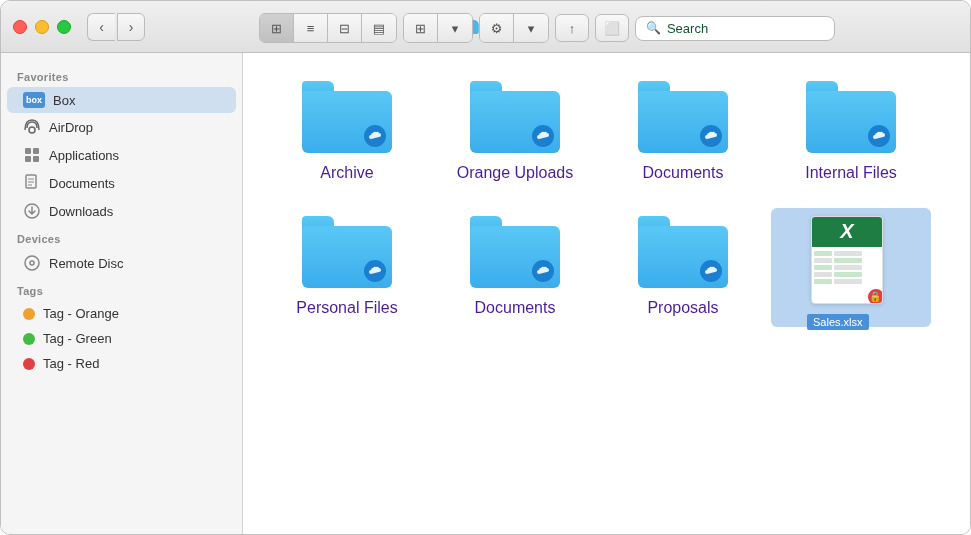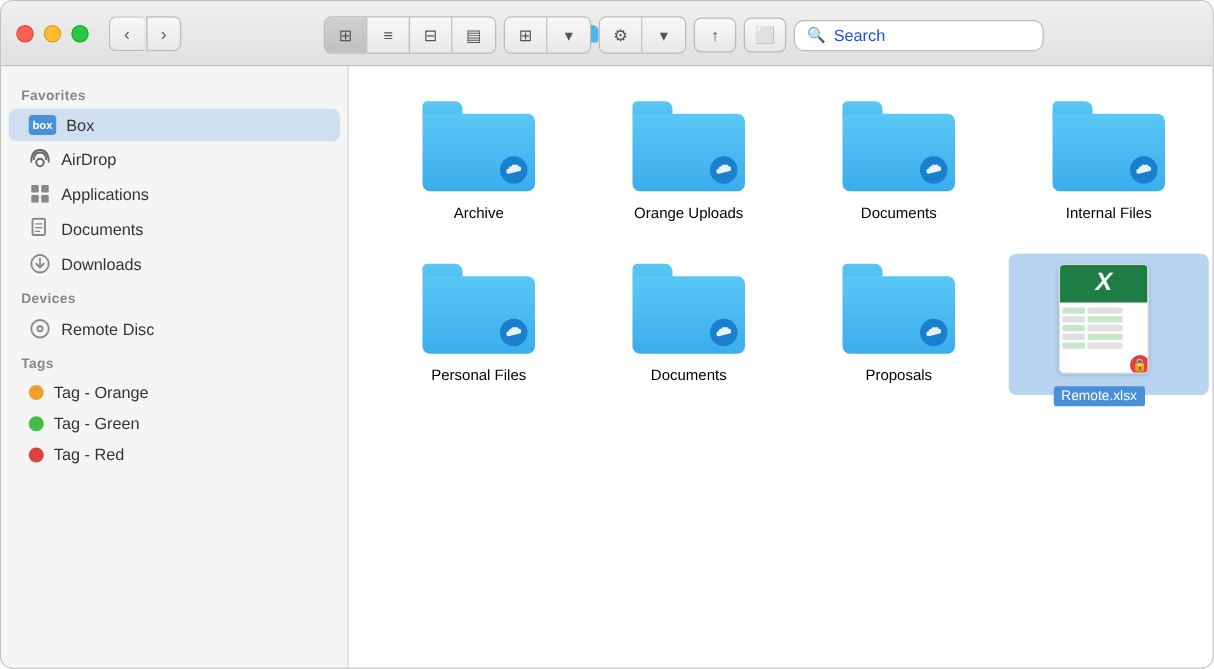--- a/index.html
+++ b/index.html
@@ -140,21 +140,21 @@
 
     
     .main-content {
       display: flex;
       flex: 1;
       overflow: hidden;
     }
 
     
     .sidebar {
-      width: 278px;
+      width: 242px;
       background: #f5f5f5;
       border-right: 1px solid #d0d0d0;
       overflow-y: auto;
       flex-shrink: 0;
       padding: 10px 0;
     }
     .sidebar-section-title {
       font-size: 11px;
       font-weight: 700;
       color: #888;
@@ -267,22 +267,22 @@
       height: 22px;
       background: #1a7fcf;
       border-radius: 50%;
       display: flex;
       align-items: center;
       justify-content: center;
       color: white;
       font-size: 11px;
     }
     .file-label {
-      font-size: 12px;
-      color: #000000;
+      font-size: 16px;
+      color: #4c1d95;
       text-align: left;
       line-height: 1.3;
     }
 
     
     .excel-wrap {
       position: relative;
       width: 90px;
       height: 76px;
     }
@@ -392,21 +392,21 @@
       <button class="toolbar-btn">▾</button>
     </div>
     <div class="toolbar-group">
       <button class="toolbar-btn">⚙</button>
       <button class="toolbar-btn">▾</button>
     </div>
     <button class="toolbar-btn-solo">↑</button>
     <button class="toolbar-btn-solo">⬜</button>
     <div class="search-bar">
       <span style="font-size:12px;color:#999;">🔍</span>
-      <span style="color:#1d4ed8;font-size:13px;">Search</span>
+      <span style="color:#14532d;font-size:13px;">Search</span>
     </div>
   </div>
 </div>
 
 <div class="main-content">
 
   <div class="sidebar">
     <div class="sidebar-section-title">Favorites</div>
 
     <div class="sidebar-item active">
@@ -622,19 +622,19 @@
                 <div class="excel-cell excel-cell-d" style="width:18px;"></div>
                 <div class="excel-cell excel-cell-g" style="width:28px;"></div>
               </div>
               <div class="excel-row">
                 <div class="excel-cell excel-cell-g" style="width:18px;"></div>
                 <div class="excel-cell excel-cell-d" style="width:28px;"></div>
               </div>
             </div>
             <div class="excel-lock">🔒</div>
           </div>
-          <div class="excel-filename-bar">Remote.xlsx</div>
+          <div class="excel-filename-bar">Sales.xlsx</div>
         </div>
       </div>
 
     </div>
   </div>
 </div>
 
 </body></html>

